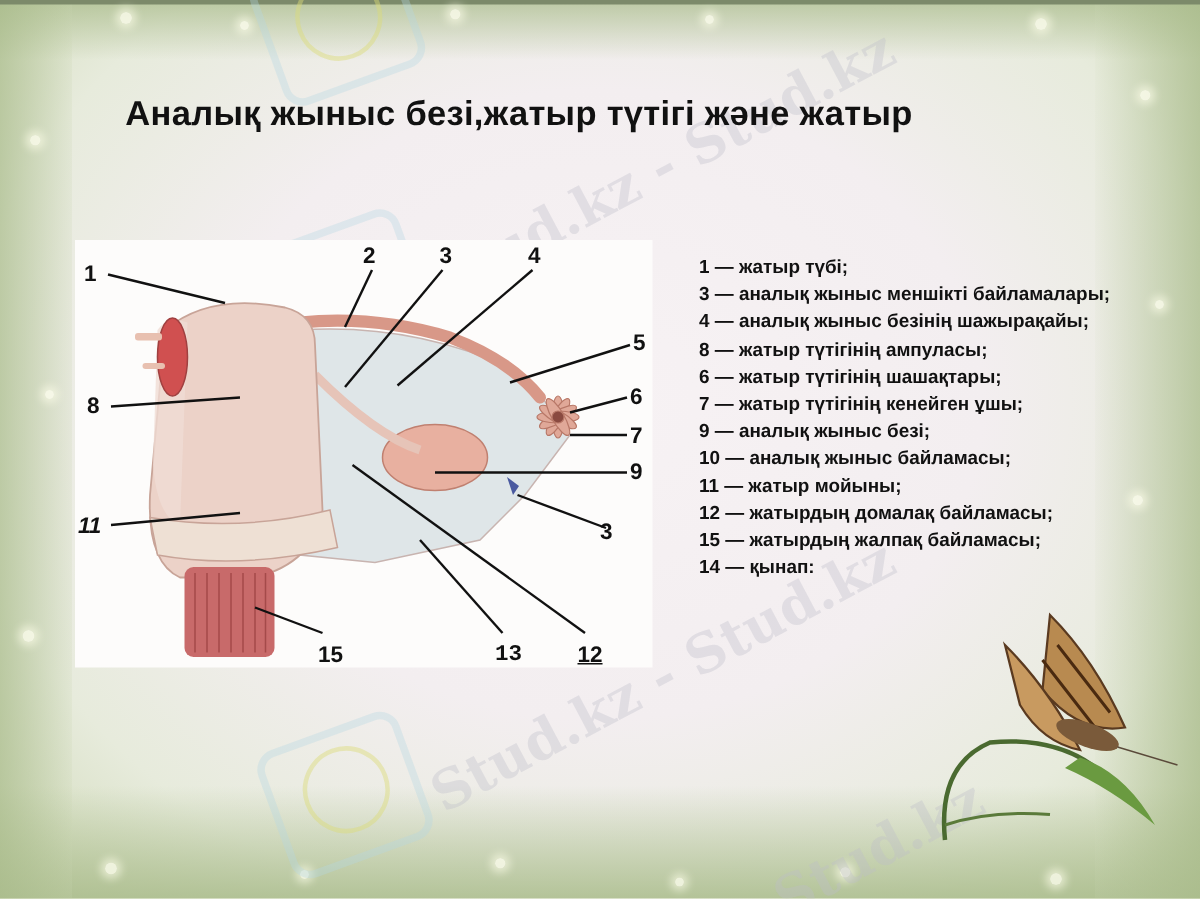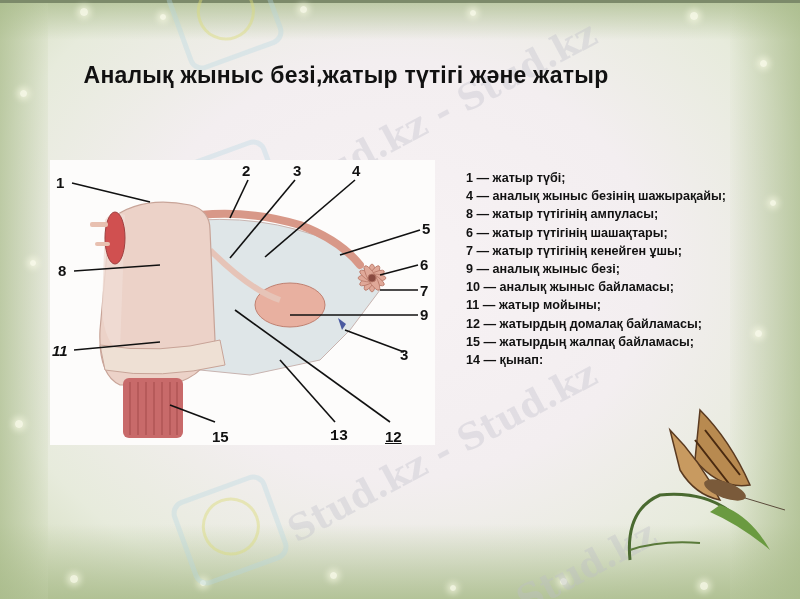--- a/index.html
+++ b/index.html
@@ -143,20 +143,21 @@
     <span class="num" style="left:370px;top:146px;">9</span>
     <span class="num" style="left:350px;top:186px;">3</span>
     <span class="num" style="left:2px;top:182px;font-style:italic;">11</span>
     <span class="num" style="left:335px;top:268px;text-decoration:underline;">12</span>
     <span class="num" style="left:280px;top:268px;font-family:Liberation Mono, monospace;">13</span>
     <span class="num" style="left:162px;top:268px;">15</span>
   </div>
 
   <div class="legend">
     <div>1 — жатыр түбі;</div>
+    <div>3 — аналық жыныс меншікті байламалары;</div>
     <div>4 — аналық жыныс безінің шажырақайы;</div>
     <div>8 — жатыр түтігінің ампуласы;</div>
     <div>6 — жатыр түтігінің шашақтары;</div>
     <div>7 — жатыр түтігінің кенейген ұшы;</div>
     <div>9 — аналық жыныс безі;</div>
     <div>10 — аналық жыныс байламасы;</div>
     <div>11 — жатыр мойыны;</div>
     <div>12 — жатырдың домалақ байламасы;</div>
     <div>15 — жатырдың жалпақ байламасы;</div>
     <div>14 — қынап:</div>

